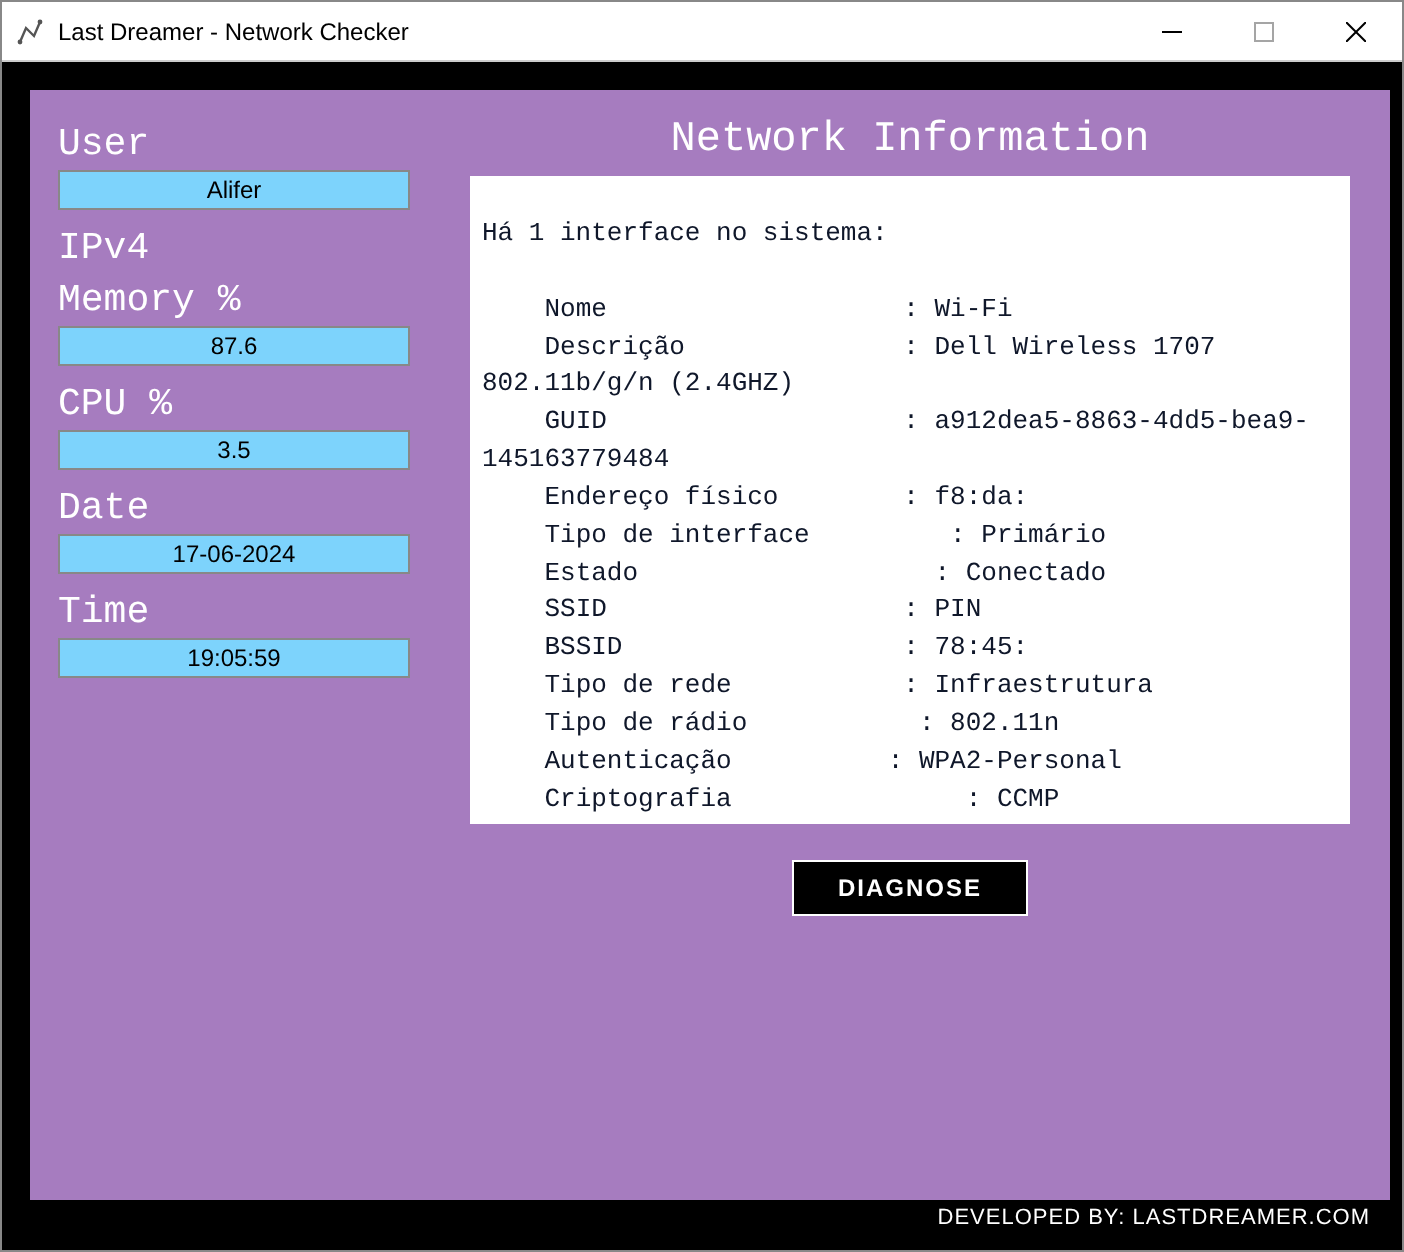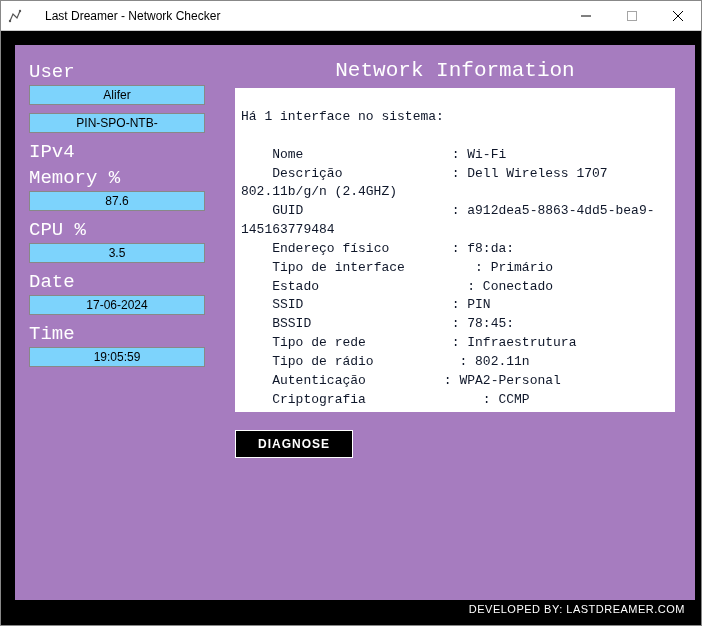--- a/index.html
+++ b/index.html
@@ -17,21 +17,20 @@
     background: #fff;
     display: flex;
     flex-direction: column;
   }
   .titlebar {
     height: 30px;
     background: #fff;
     display: flex;
     align-items: center;
     border-bottom: 1px solid #ccc;
-    gap: 16px;
   }
   .titlebar-icon {
     width: 16px;
     height: 16px;
     margin: 0 6px;
   }
   .titlebar-title {
     flex: 1;
     font-size: 12px;
     color: #000;
@@ -111,20 +110,21 @@
     line-height: 1.45;
     color: #0f172a;
     padding: 20px 6px;
     overflow: hidden;
     white-space: pre-wrap;
     word-break: break-word;
   }
 
   .diagnose-row {
     display: flex;
+    justify-content: center;
     margin-top: 18px;
   }
   .diagnose-btn {
     background: #000;
     color: #fff;
     border: 1px solid #fff;
     font-size: 12px;
     font-weight: bold;
     letter-spacing: 1px;
     padding: 6px 22px;
@@ -174,21 +174,20 @@
     </div>
   </div>
 
   <div class="outer-black">
     <div class="inner-purple">
 
       <div class="left-col">
         <div class="field-label">User</div>
         <div class="field-box">Alifer</div>
 
-        <div class="field-box">PIN-SPO-NTB-</div>
 
         <div class="field-label">IPv4</div>
 
         <div class="field-label">Memory %</div>
         <div class="field-box">87.6</div>
 
         <div class="field-label">CPU %</div>
         <div class="field-box">3.5</div>
 
         <div class="field-label">Date</div>

